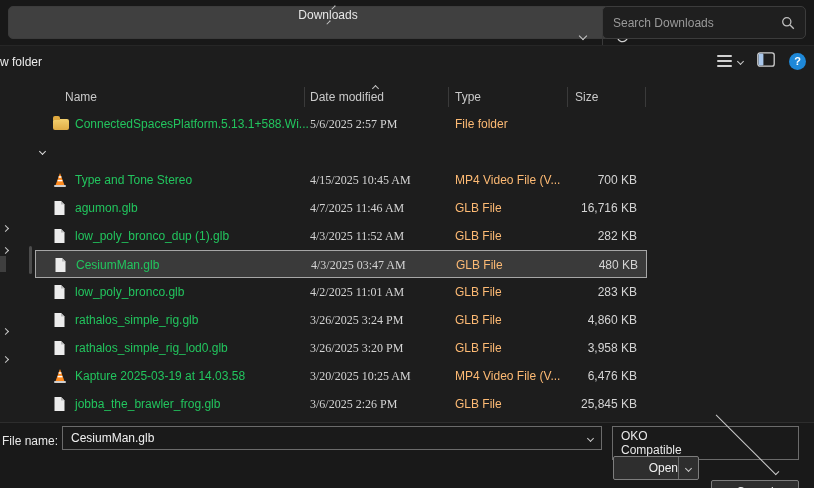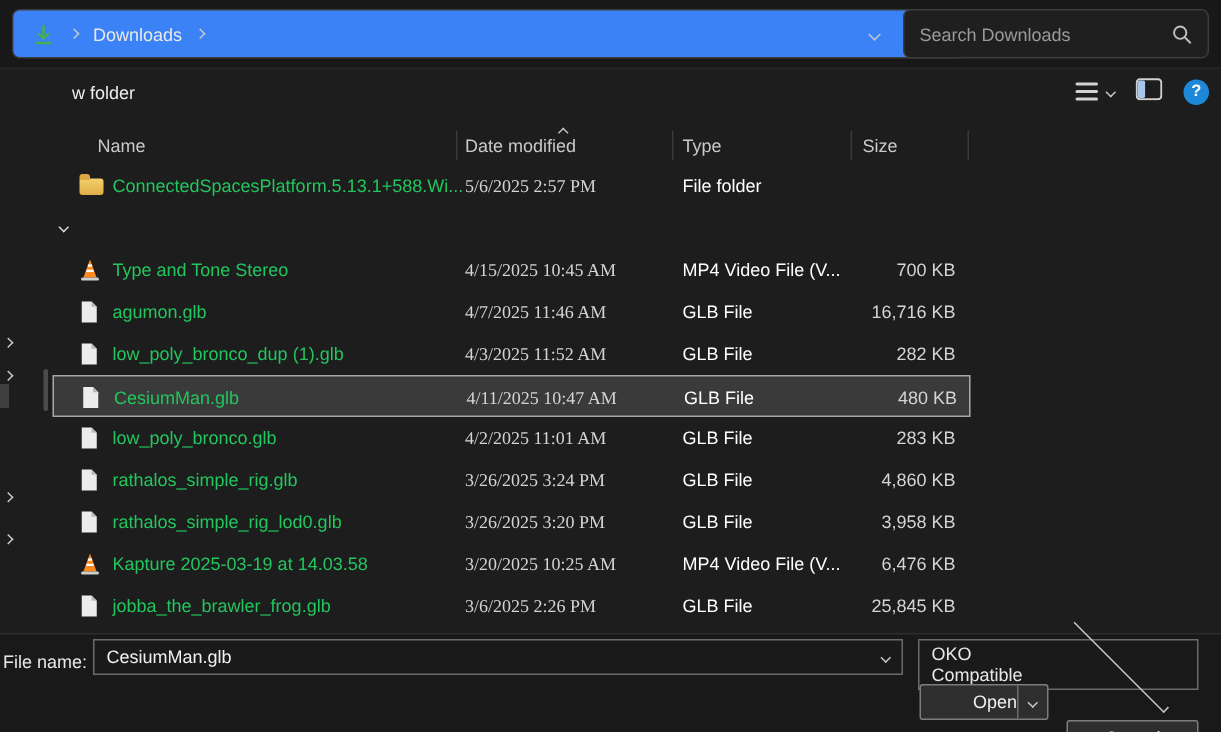--- a/index.html
+++ b/index.html
@@ -7,39 +7,39 @@
   body {
     background:#1d1d1d;
     font-family:"Liberation Sans","DejaVu Sans",sans-serif;
     font-size:12px; color:#e8e8e8;
     position:relative;
   }
   .screen{ position:absolute; inset:0; }
 
   
   .nav-bar{ position:absolute; top:0; left:0; width:814px; height:46px; background:#181818; border-bottom:1px solid #262626; }
-  .address-box{ position:absolute; left:8px; top:6px; width:636px; height:33px; background:#3b82f6; border:1px solid #3c3c3c; border-radius:5px; display:flex; align-items:center; padding:0 8px 0 12px; }
+  .address-box{ position:absolute; left:8px; top:6px; width:636px; height:33px; background:#404040; border:1px solid #3c3c3c; border-radius:5px; display:flex; align-items:center; padding:0 8px 0 12px;flex-direction:column; }
   .search-box{ position:absolute; left:602px; top:6px; width:204px; height:33px; background:#1f1f1f; border:1px solid #3c3c3c; border-radius:5px; display:flex; align-items:center; padding:0 10px; }
   .search-box input{ background:transparent; border:none; outline:none; color:#e8e8e8; font:inherit; width:150px; }
   .search-box input::placeholder{ color:#9a9a9a; }
 
   .chev{ display:inline-block; width:6px; height:6px; border-right:1.4px solid #c9c9c9; border-bottom:1.4px solid #c9c9c9; }
   .chev.r{ transform:rotate(-45deg); }
   .chev.d{ transform:rotate(45deg); }
   .chev.u{ transform:rotate(-135deg); }
   .chev.sm{ width:5px; height:5px; }
 
   .crumb{ margin:0 10px 0 10px; color:#e8e8e8; cursor:default; }
   .nav-right{ margin-left:auto; display:flex; align-items:center; }
   .iconbtn{ display:flex; align-items:center; justify-content:center; width:26px; height:26px; border-radius:4px; }
   .vdiv{ width:1px; height:18px; background:#3a3a3a; margin:0 6px; }
 
   
   .command-bar{ position:absolute; top:47px; left:0; width:814px; height:33px; }
-  .newfolder{ position:absolute; left:0px; top:8px; color:#ececec;margin-left:48px; }
+  .newfolder{ position:absolute; left:0px; top:8px; color:#ececec; }
   .cmd-right{ position:absolute; right:8px; top:5px; display:flex; align-items:center; gap:14px; }
   .viewbtn{ display:flex; align-items:center; gap:6px; }
   .lines{ display:flex; flex-direction:column; gap:3px; }
   .lines i{ display:block; width:15px; height:2px; background:#d2d2d2; border-radius:1px; }
   .helpbtn{ width:17px; height:17px; border-radius:50%; background:#1e88d8; color:#fff; font-weight:bold; font-size:11px; display:flex; align-items:center; justify-content:center; }
 
   
   .tree-chev{ position:absolute; left:3px; }
   .tree-sliver{ position:absolute; left:0; top:256px; width:6px; height:16px; background:#3f3f3f; }
   .scroll-thumb{ position:absolute; left:29px; top:246px; width:3px; height:28px; background:#4c4c4c; border-radius:2px; }
@@ -49,21 +49,21 @@
   .lhead{ position:relative; height:26px; color:#c9c9c9; }
   .lhead .h{ position:absolute; top:0; line-height:26px; cursor:default; }
   .h-name{ left:30px; } .h-date{ left:275px; } .h-type{ left:420px; } .h-size{ left:540px; }
   .hsep{ position:absolute; top:3px; width:1px; height:20px; background:#3a3a3a; }
   .sort-caret{ position:absolute; left:338px; top:2px; border-color:#c3c3c3; }
 
   .row{ position:relative; height:28px; }
   .row .c{ position:absolute; line-height:28px; white-space:nowrap; }
   .c.name{ left:40px; color:#22c55e; }
   .c.date{ left:275px; color:#d4d4d4;font-family:Liberation Serif, serif; }
-  .c.type{ left:420px; color:#ffffff; }
+  .c.type{ left:420px; color:#fdba74; }
   .c.size{ left:470px; width:132px; text-align:right; color:#d4d4d4; }
   .row.selected{ background:#3a3a3a; border:1px solid #a6a6a6; }
 
   .group-row{ position:relative; height:28px; }
   .group-row .chev{ position:absolute; left:5px; top:11px; border-color:#dcdcdc; }
   .group-label{ position:absolute; left:21px; line-height:28px; font-size:13px; color:#ececec; }
 
   .icon{ position:absolute; left:18px; top:6px; }
   .icon-folder{ position:absolute; left:18px; top:9px; width:16px; height:11px; background:linear-gradient(#f3d06e,#e0ad46); border-radius:2px; }
   .icon-folder::before{ content:""; position:absolute; top:-3px; left:0; width:7px; height:4px; border-radius:2px 2px 0 0; background:#dfa93f; }
@@ -206,21 +206,21 @@
       <span class="c type">GLB File</span>
       <span class="c size">282 KB</span>
     </div>
 
     <div class="row selected">
       <svg class="icon" width="13" height="16" viewBox="0 0 13 16">
         <path d="M1.5 1h6.5l3.5 3.5V15h-10z" fill="#ececec"></path>
         <path d="M8 1v3.5h3.5z" fill="#b9b9b9"></path>
       </svg>
       <span class="c name">CesiumMan.glb</span>
-      <span class="c date">4/11/2025 10:47 AM</span>
+      <span class="c date">4/3/2025 03:47 AM</span>
       <span class="c type">GLB File</span>
       <span class="c size">480 KB</span>
     </div>
 
     <div class="row">
       <svg class="icon" width="13" height="16" viewBox="0 0 13 16">
         <path d="M1.5 1h6.5l3.5 3.5V15h-10z" fill="#ececec"></path>
         <path d="M8 1v3.5h3.5z" fill="#b9b9b9"></path>
       </svg>
       <span class="c name">low_poly_bronco.glb</span>

